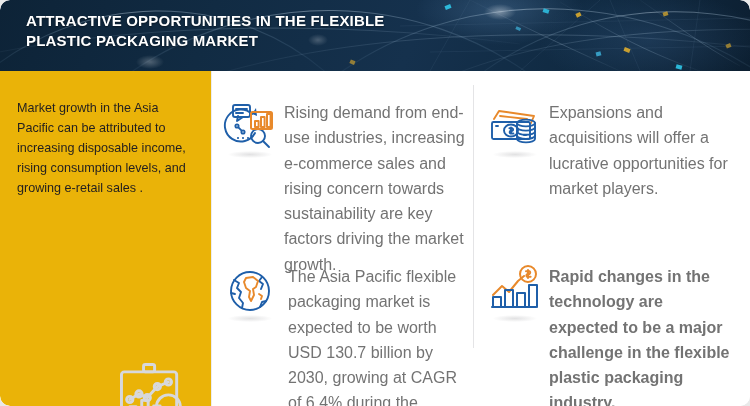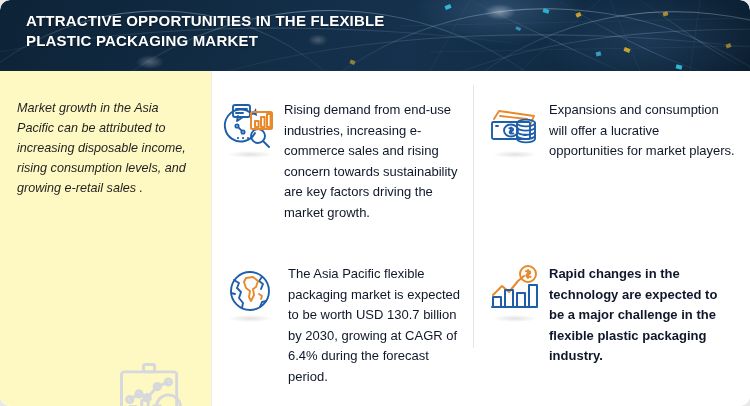--- a/index.html
+++ b/index.html
@@ -54,23 +54,22 @@
     background: #ffffff;
     border-bottom-left-radius: 10px;
     border-bottom-right-radius: 10px;
   }
 
   
   .left-panel {
     position: absolute;
     left: 0; top: 0;
     width: 211px; height: 335px;
-    background: #fef9c3;
+    background: #eab308;
     border-bottom-left-radius: 10px;
-    font-style: italic;
   }
   .left-text {
     position: absolute;
     left: 17px; top: 28px;
     width: 176px;
     font-size: 12.6px;
     line-height: 1.58;
     color: #221f1f;
   }
   .watermark-icon {
@@ -103,23 +102,23 @@
   }
   .item-icon svg { display: block; width: 100%; height: 100%; }
   .icon-shadow {
     position: absolute;
     left: 6px; bottom: -3px;
     width: 44px; height: 7px;
     border-radius: 50%;
     background: radial-gradient(ellipse at center, rgba(120,120,125,0.22), rgba(255,255,255,0) 72%);
   }
   .item-text {
-    font-size: 13px;
+    font-size: 16px;
     line-height: 1.58;
-    color: #0f172a;
+    color: #737373;
     padding-top: 1px;
   }
 
   .item-a { left: 222px; top: 28px;  width: 248px; }
   .item-b { left: 222px; top: 192px; width: 248px; justify-content: space-between; }
   .item-c { left: 487px; top: 28px;  width: 252px; }
   .item-d { left: 487px; top: 192px; width: 252px; }
 
   .item-a .item-text { width: 182px; }
   .item-b .item-text { width: 182px; }
@@ -286,21 +285,21 @@
             <path d="M9,27 h2 M37,36 h2"></path>
             <ellipse cx="39" cy="24" rx="9" ry="3.4"></ellipse>
             <path d="M30,24 v16 a9,3.4 0 0 0 18,0 v-16"></path>
             <path d="M30,28.2 a9,3.4 0 0 0 18,0"></path>
             <path d="M30,32.4 a9,3.4 0 0 0 18,0"></path>
             <path d="M30,36.6 a9,3.4 0 0 0 18,0"></path>
           </g>
         </svg>
         <span class="icon-shadow"></span>
       </div>
-      <div class="item-text">Expansions and consumption will offer a lucrative opportunities for market players.</div>
+      <div class="item-text">Expansions and acquisitions will offer a lucrative opportunities for market players.</div>
     </div>
 
     <div class="item item-d">
       <div class="item-icon">
         <svg viewBox="0 0 56 56">
           <g fill="none" stroke="#e8892b" stroke-width="2" stroke-linecap="round" stroke-linejoin="round">
             <path d="M6,32 L15,23 L22,29 L31,18 L37,13"></path>
             <circle cx="41" cy="11" r="8"></circle>
             <path d="M41,7 v8 M39,8.2 h3.4 a1.6,1.6 0 0 1 0,2.8 h-2.2 a1.6,1.6 0 0 0 0,2.8 h3.4"></path>
           </g>

